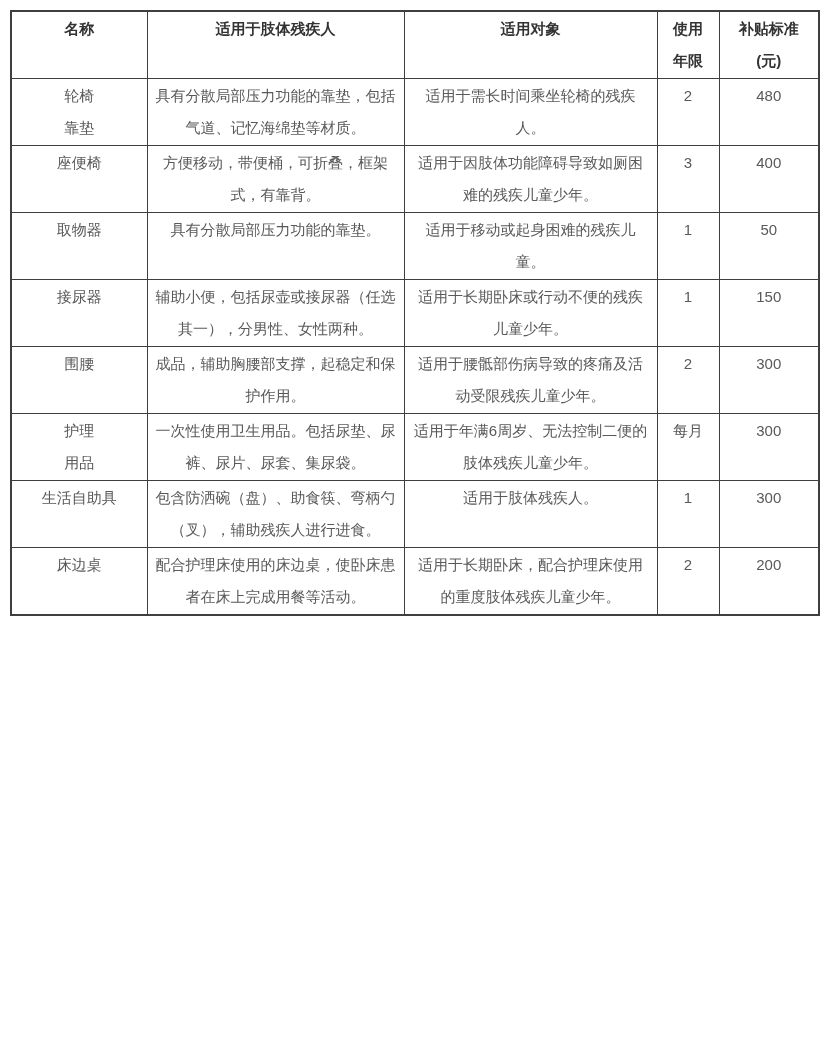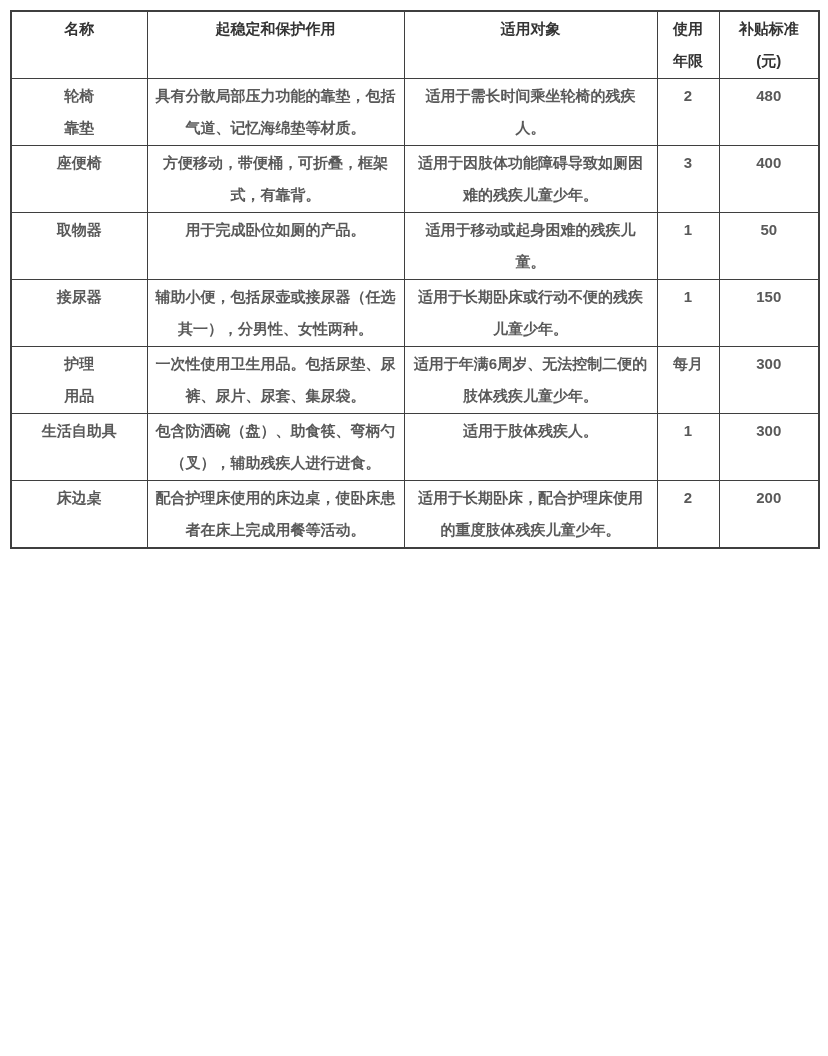--- a/index.html
+++ b/index.html
@@ -32,21 +32,21 @@
     white-space: pre-line;
     word-break: break-all;
     overflow: hidden;
     box-sizing: border-box;
   }
   table.subsidy-table th {
     font-weight: bold;
     color: #333333;
   }
   table.subsidy-table td {
-    font-weight: bold;
+    font-weight: normal;
     color: #595959;
   }
   col.c-name    { width: 136px; }
   col.c-desc    { width: 257px; }
   col.c-target  { width: 253px; }
   col.c-years   { width: 62px;  }
   col.c-subsidy { width: 100px; }
 </style>
 </head>
 <body>
@@ -56,21 +56,21 @@
     <colgroup>
       <col class="c-name">
       <col class="c-desc">
       <col class="c-target">
       <col class="c-years">
       <col class="c-subsidy">
     </colgroup>
     <thead>
       <tr>
         <th>名称</th>
-        <th>起稳定和保护作用</th>
+        <th>适用于肢体残疾人</th>
         <th>适用对象</th>
         <th>使用
 年限</th>
         <th>补贴标准
 (元)</th>
       </tr>
     </thead>
     <tbody>
       <tr>
         <td>轮椅
@@ -82,31 +82,38 @@
       </tr>
       <tr>
         <td>座便椅</td>
         <td>方便移动，带便桶，可折叠，框架式，有靠背。</td>
         <td>适用于因肢体功能障碍导致如厕困难的残疾儿童少年。</td>
         <td>3</td>
         <td>400</td>
       </tr>
       <tr>
         <td>取物器</td>
-        <td>用于完成卧位如厕的产品。</td>
+        <td>具有分散局部压力功能的靠垫。</td>
         <td>适用于移动或起身困难的残疾儿童。</td>
         <td>1</td>
         <td>50</td>
       </tr>
       <tr>
         <td>接尿器</td>
         <td>辅助小便，包括尿壶或接尿器（任选其一），分男性、女性两种。</td>
         <td>适用于长期卧床或行动不便的残疾儿童少年。</td>
         <td>1</td>
         <td>150</td>
+      </tr>
+      <tr>
+        <td>围腰</td>
+        <td>成品，辅助胸腰部支撑，起稳定和保护作用。</td>
+        <td>适用于腰骶部伤病导致的疼痛及活动受限残疾儿童少年。</td>
+        <td>2</td>
+        <td>300</td>
       </tr>
       <tr>
         <td>护理
 用品</td>
         <td>一次性使用卫生用品。包括尿垫、尿裤、尿片、尿套、集尿袋。</td>
         <td>适用于年满6周岁、无法控制二便的肢体残疾儿童少年。</td>
         <td>每月</td>
         <td>300</td>
       </tr>
       <tr>

